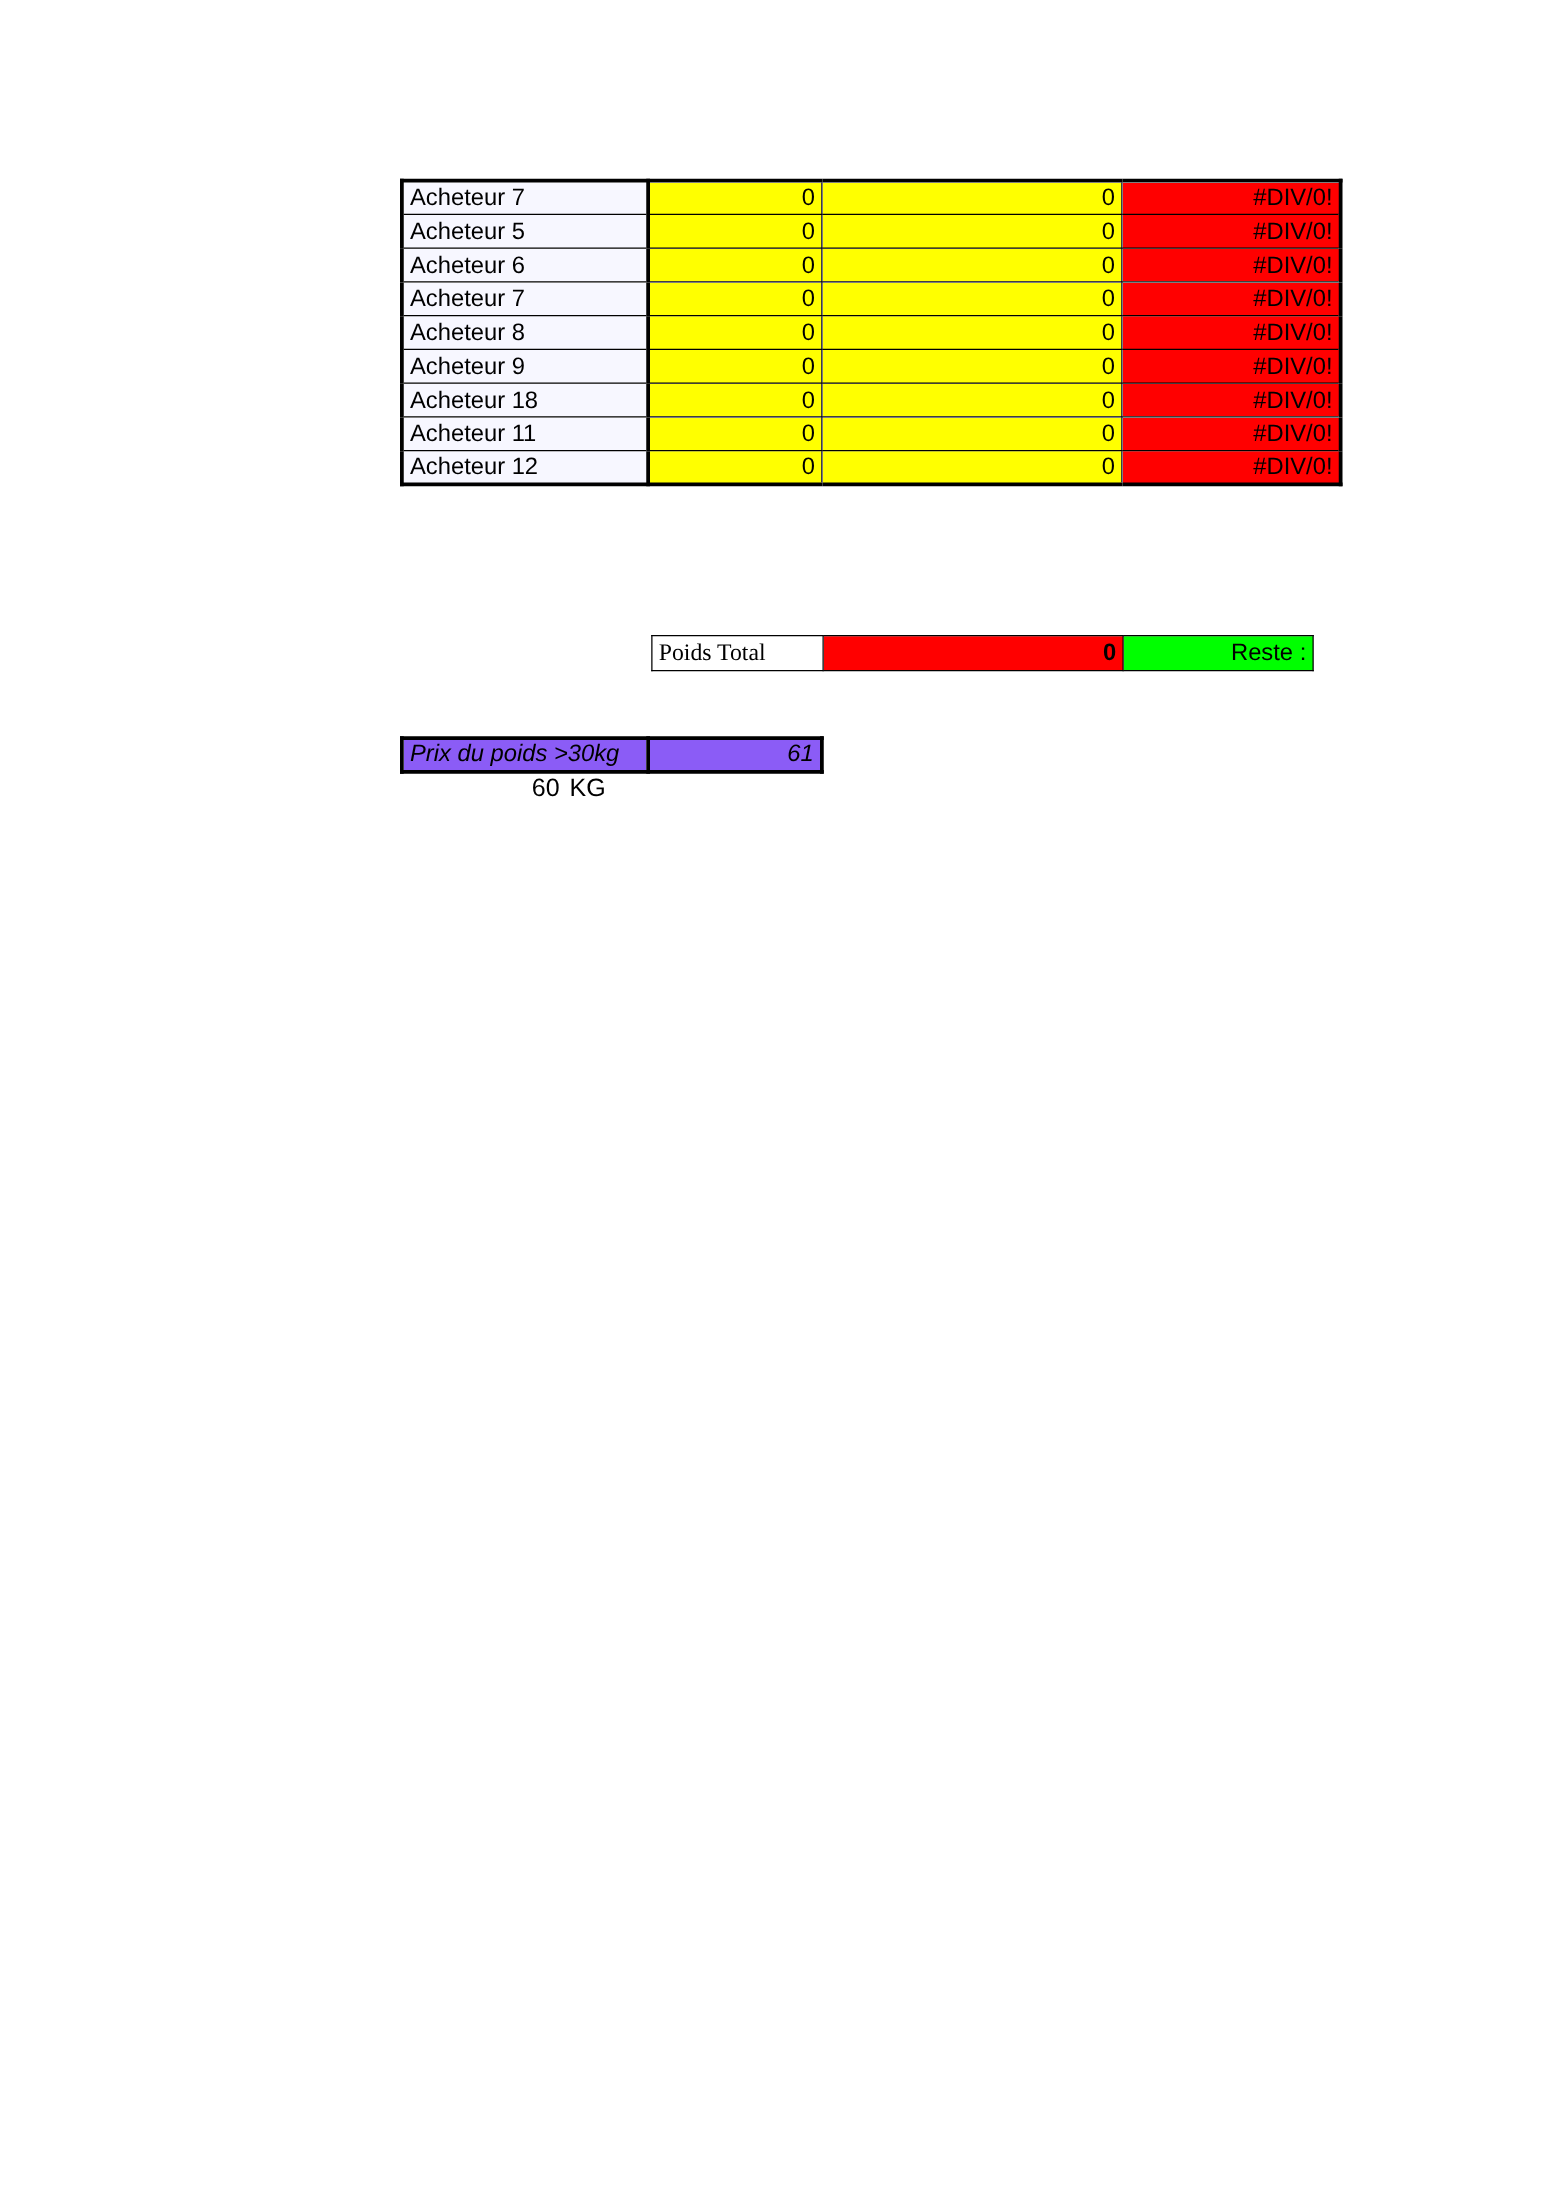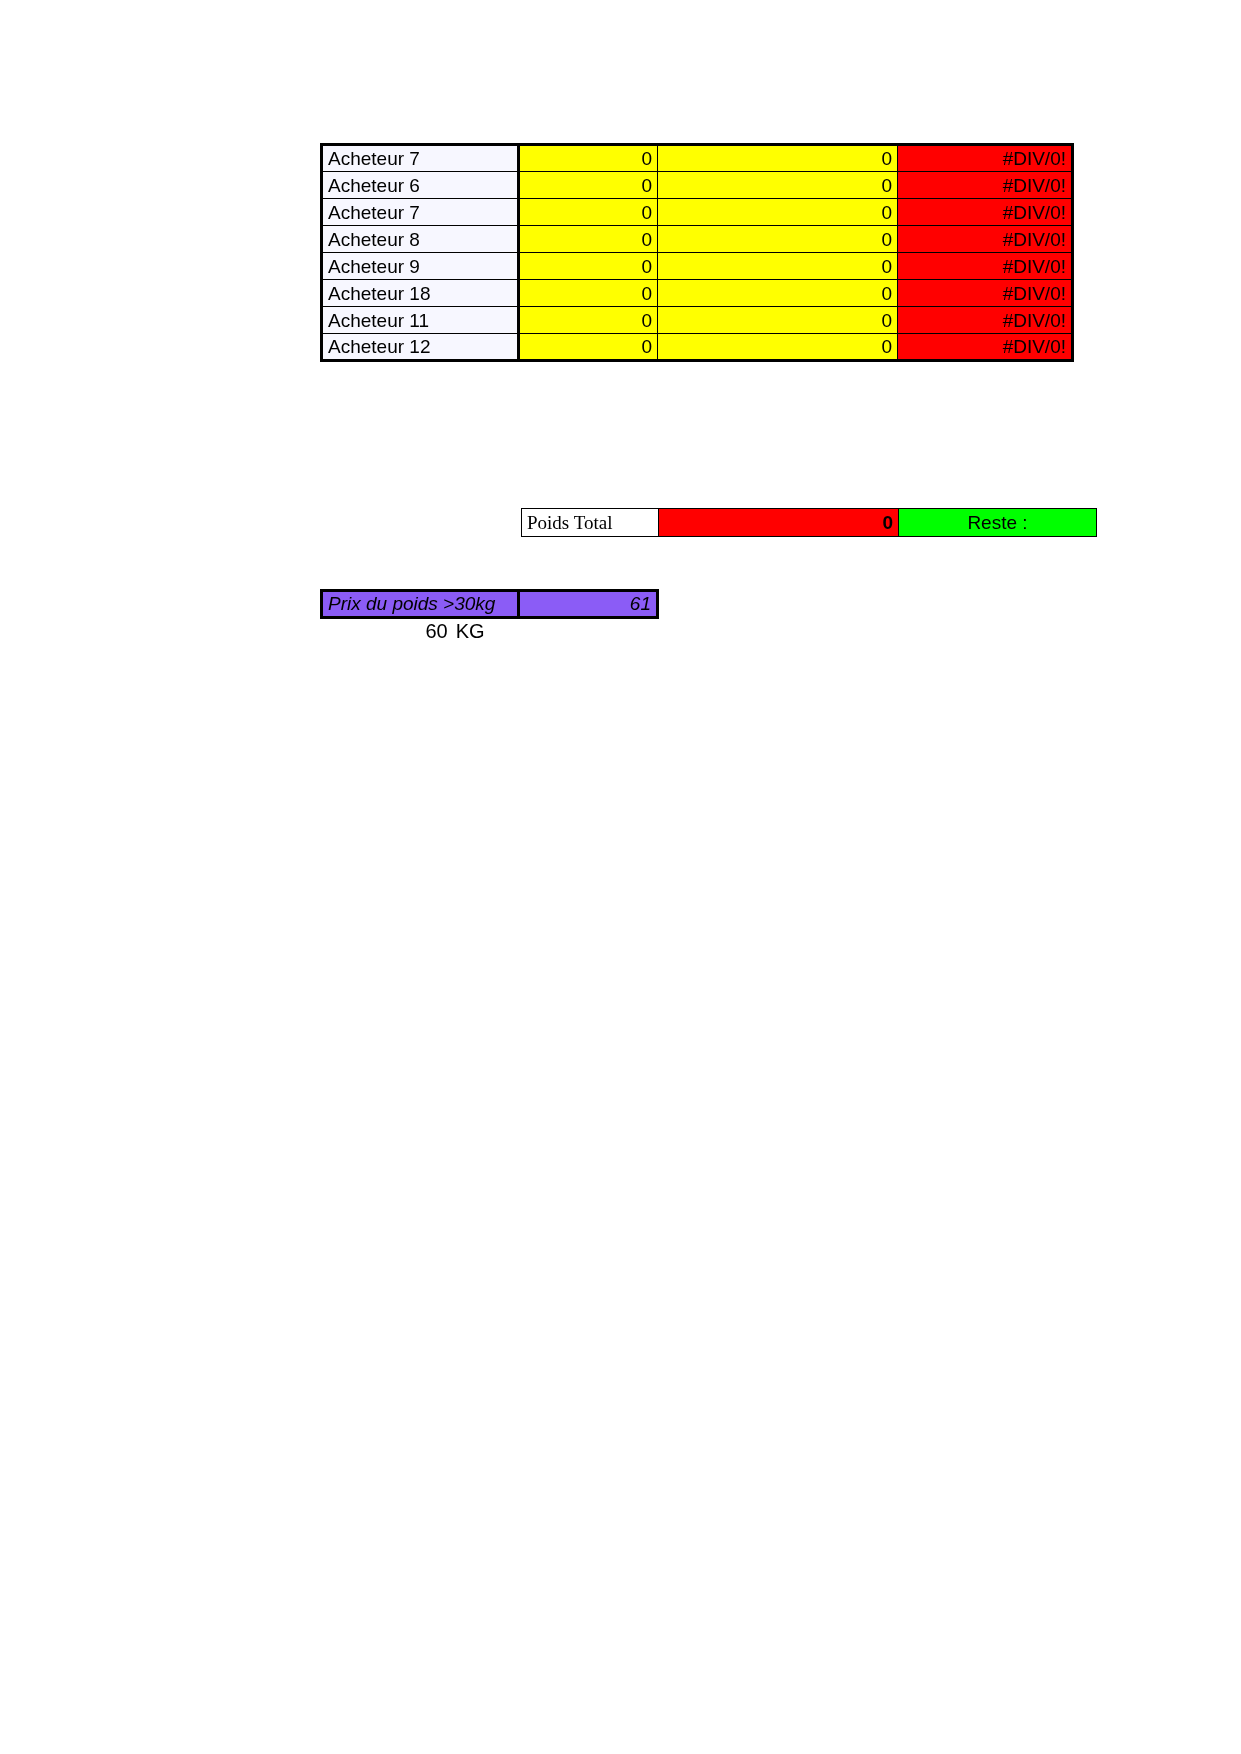--- a/index.html
+++ b/index.html
@@ -57,21 +57,21 @@
     box-sizing: border-box;
     font-size: 19px;
     line-height: 26px;
     padding: 0 5px;
     border: 1px solid #000000;
     white-space: nowrap;
     overflow: hidden;
   }
   .tot-label { width: 137px; text-align: left;  background: #ffffff; border: 3px solid #000000; border-right: 1px solid #000000; font-family: Liberation Serif, serif;}
   .tot-value { width: 240px; text-align: right; background: #ff0000; font-weight: bold; border-top: 3px solid #000000; border-bottom: 3px solid #000000;}
-  .tot-rest  { width: 198px; text-align: center; background: #00ff00; border: 3px solid #000000; border-left: 1px solid #000000;}
+  .tot-rest  { width: 152px; text-align: right; background: #00ff00; border: 3px solid #000000; border-left: 1px solid #000000;}
 
   
   .price-row {
     position: absolute;
     left: 320px;
     top: 589px;
     border-collapse: collapse;
     table-layout: fixed;
   }
   .price-row td {
@@ -104,20 +104,26 @@
   .kg-num { text-align: center; }
   .kg-unit { text-align: left; }
 </style>
 </head>
 <body>
 
 <table class="buyers-table">
   <tbody>
     <tr>
       <td class="col-name outer-left">Acheteur 7</td>
+      <td class="col-qty">0</td>
+      <td class="col-price">0</td>
+      <td class="col-err outer-right">#DIV/0!</td>
+    </tr>
+    <tr>
+      <td class="col-name outer-left">Acheteur 5</td>
       <td class="col-qty">0</td>
       <td class="col-price">0</td>
       <td class="col-err outer-right">#DIV/0!</td>
     </tr>
     <tr>
       <td class="col-name outer-left">Acheteur 6</td>
       <td class="col-qty">0</td>
       <td class="col-price">0</td>
       <td class="col-err outer-right">#DIV/0!</td>
     </tr>

